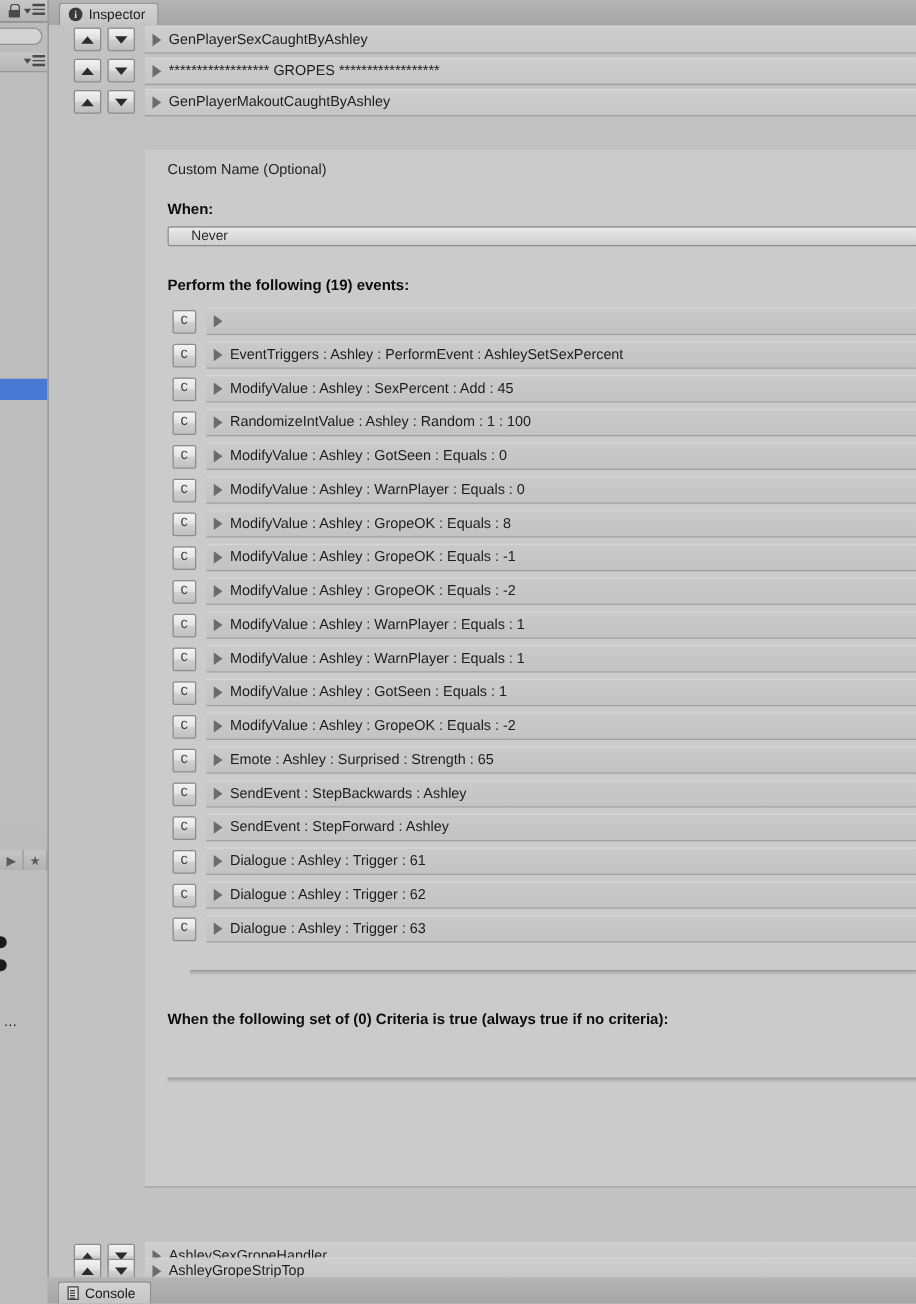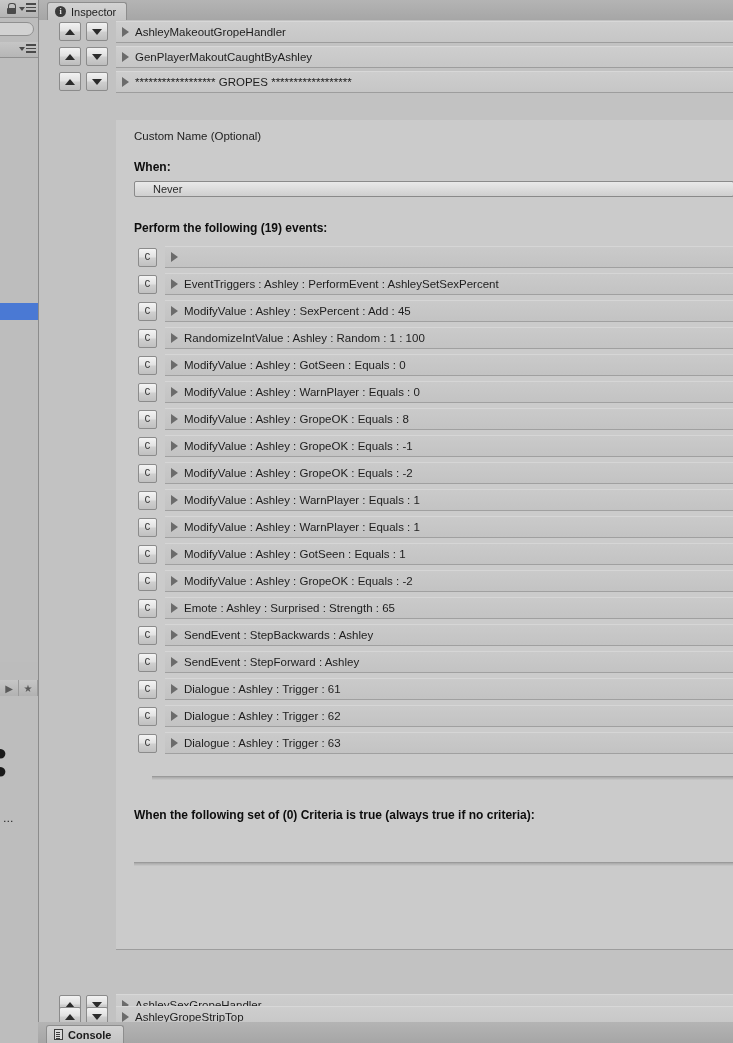--- a/index.html
+++ b/index.html
@@ -175,21 +175,21 @@
   
   .console-bar {
     position: absolute; left: 38px; top: 1022px; width: 695px; height: 21px;
     background: linear-gradient(to bottom,#b4b4b4,#a6a6a6);
   }
   .console-tab {
     position: absolute; left: 8px; top: 3px; height: 18px;
     padding: 0 12px 0 7px;
     background: linear-gradient(to bottom,#d3d3d3,#c4c4c4);
     border: 1px solid #8d8d8d; border-bottom: none; border-radius: 3px 3px 0 0;
-    display: flex; align-items: center; gap: 5px; font-size: 11px; font-weight: bold;
+    display: flex; align-items: center; gap: 5px; font-size: 11px;
   }
   .doc-ico {
     width: 9px; height: 11px; border: 1px solid #3e3e3e; background: #dcdcdc;
     position: relative; flex: none;
   }
   .doc-ico i { position: absolute; left: 1px; right: 2px; height: 1px; background: #3e3e3e; }
   .doc-ico i:nth-child(1){ top: 2px; } .doc-ico i:nth-child(2){ top: 4px; }
   .doc-ico i:nth-child(3){ top: 6px; } .doc-ico i:nth-child(4){ top: 8px; }
 
   .clip { overflow: hidden; }
@@ -272,47 +272,47 @@
 
       <div class="comp-row" style="top:0">
         <div class="nudge up">
             <span class="tri-up"></span>
           </div>
         <div class="nudge down">
             <span class="tri-dn"></span>
           </div>
         <div class="comp-header">
           <span class="foldout"></span>
-          <span>AshleyMakeoutGropeHandler</span>
+          <span>GenPlayerSexCaughtByAshley</span>
         </div>
       </div>
 
       <div class="comp-row">
         <div class="nudge up">
             <span class="tri-up"></span>
           </div>
         <div class="nudge down">
             <span class="tri-dn"></span>
           </div>
         <div class="comp-header">
           <span class="foldout"></span>
-          <span>GenPlayerMakoutCaughtByAshley</span>
+          <span>****************** GROPES ******************</span>
         </div>
       </div>
 
       <div class="comp-row">
         <div class="nudge up">
             <span class="tri-up"></span>
           </div>
         <div class="nudge down">
             <span class="tri-dn"></span>
           </div>
         <div class="comp-header">
           <span class="foldout"></span>
-          <span>****************** GROPES ******************</span>
+          <span>GenPlayerMakoutCaughtByAshley</span>
         </div>
       </div>
 
 
       <div class="expanded" style="top:100px; height:830px;">
         <div class="exp-pad">
           <div class="lbl-plain">Custom Name (Optional)</div>
 
           <div class="lbl-bold">When:</div>
 

